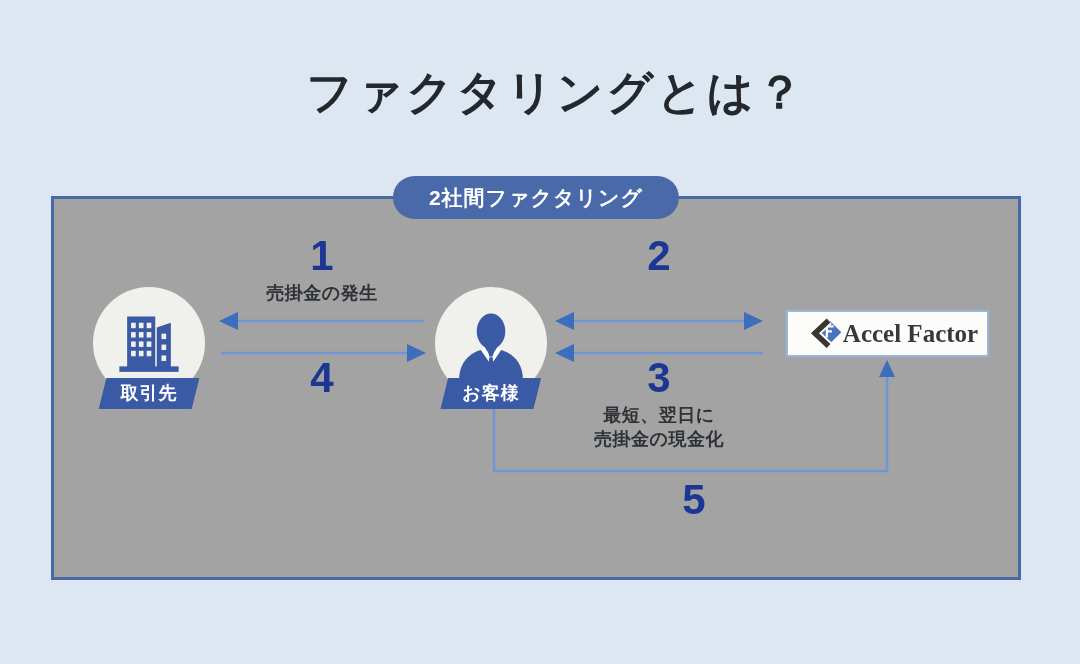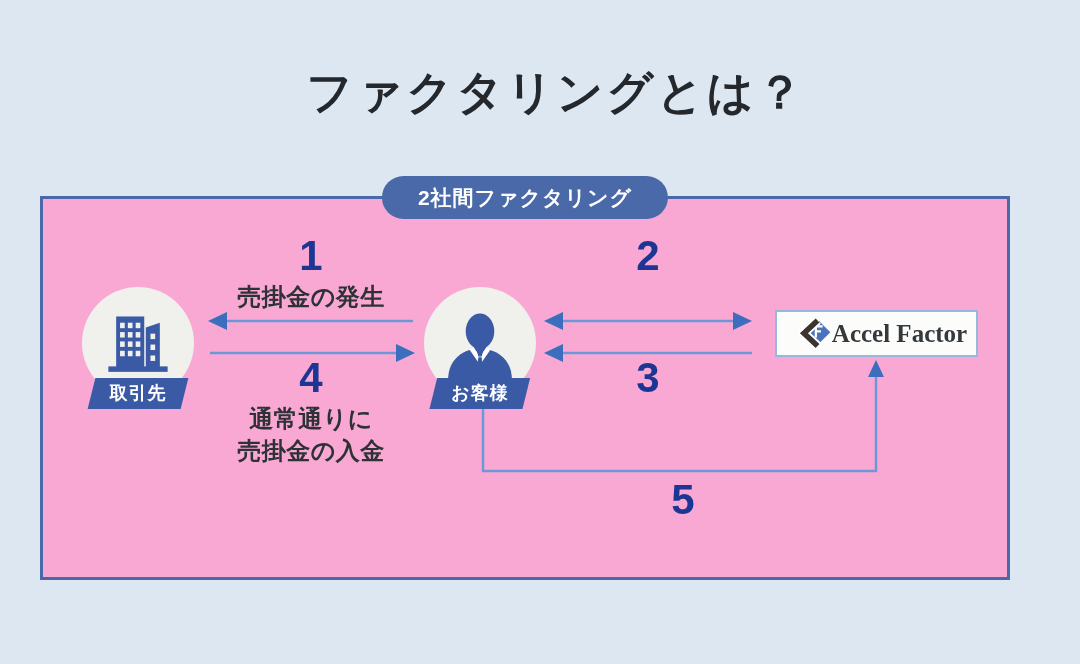--- a/index.html
+++ b/index.html
@@ -9,23 +9,23 @@
     font-family:"Liberation Sans","DejaVu Sans",sans-serif;
     position:relative;overflow:hidden;
   }
   .page-title{
     position:absolute;left:16px;top:62px;width:1080px;
     text-align:center;margin:0;
     font-size:46px;font-weight:800;letter-spacing:3px;
     color:#24282c;
   }
   .panel{
-    position:absolute;left:40px;top:196px;
+    position:absolute;left:51px;top:196px;
     width:970px;height:384px;
-    background:#f9a8d4;
+    background:#a3a3a3;
     border:3px solid #4a69a8;
     box-sizing:border-box;
   }
   .scheme-badge{
     position:absolute;left:50%;top:-23px;transform:translateX(-50%);
     height:43px;line-height:43px;
     padding:0 36px;border-radius:24px;
     background:#4a69a8;color:#ffffff;
     font-size:21px;font-weight:700;letter-spacing:1px;
     white-space:nowrap;
@@ -62,21 +62,21 @@
     font-family:"Liberation Serif","DejaVu Serif",serif;
     font-size:25px;font-weight:700;color:#34393c;letter-spacing:0px;
     white-space:nowrap;
   }
   .step{position:absolute;text-align:center;}
   .step-num{
     font-size:42px;font-weight:800;color:#1d3693;line-height:1;
     margin-bottom:4px;
   }
   .step-label{
-    font-size:24px;font-weight:700;color:#2e3236;line-height:1.35;
+    font-size:18px;font-weight:700;color:#2e3236;line-height:1.35;
     white-space:pre-line;letter-spacing:0.5px;
   }
   .step-1{left:168px;top:36px;width:200px;}
   .step-2{left:505px;top:36px;width:200px;}
   .step-4{left:168px;top:158px;width:200px;}
   .step-3{left:505px;top:158px;width:200px;}
   .step-5{left:490px;top:280px;width:300px;}
 </style>
 </head>
 <body>
@@ -180,23 +180,23 @@
 
   <div class="step step-1">
     <div class="step-num">1</div>
     <div class="step-label">売掛金の発生</div>
   </div>
   <div class="step step-2">
     <div class="step-num">2</div>
   </div>
   <div class="step step-3">
     <div class="step-num">3</div>
+    <div class="step-label">最短、翌日に
+売掛金の現金化</div>
   </div>
   <div class="step step-4">
     <div class="step-num">4</div>
-    <div class="step-label">通常通りに
-売掛金の入金</div>
   </div>
   <div class="step step-5">
     <div class="step-num">5</div>
   </div>
 
 </div>
 
 </body></html>

